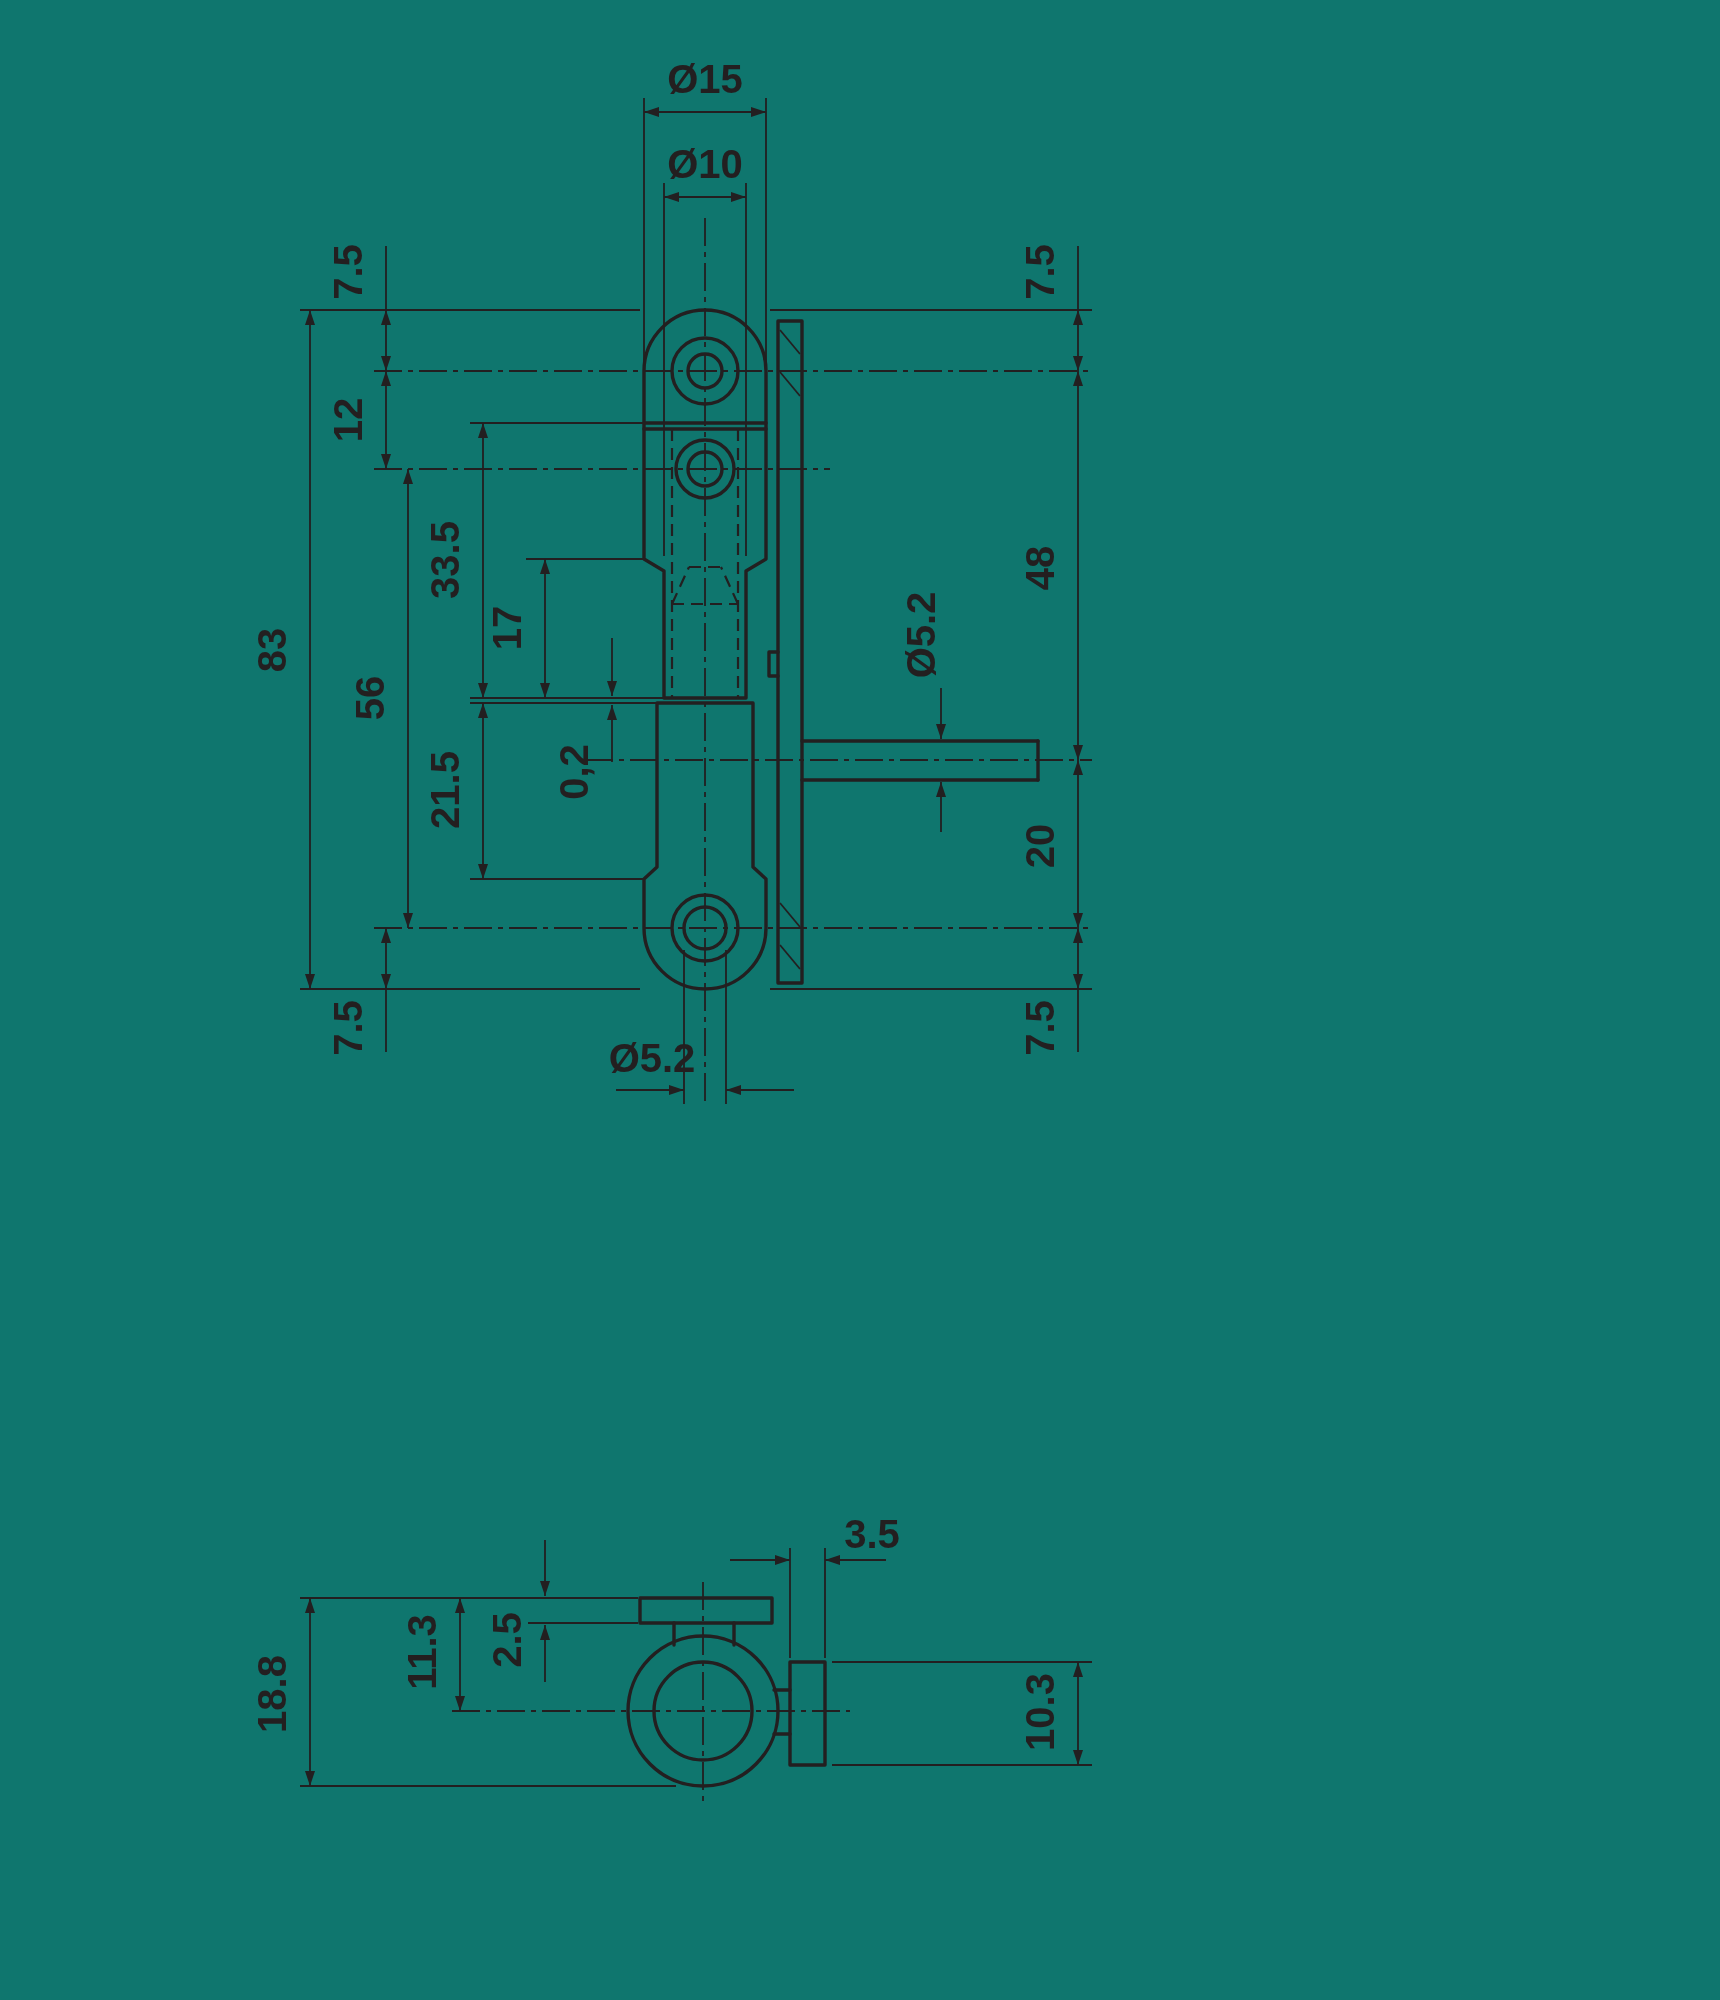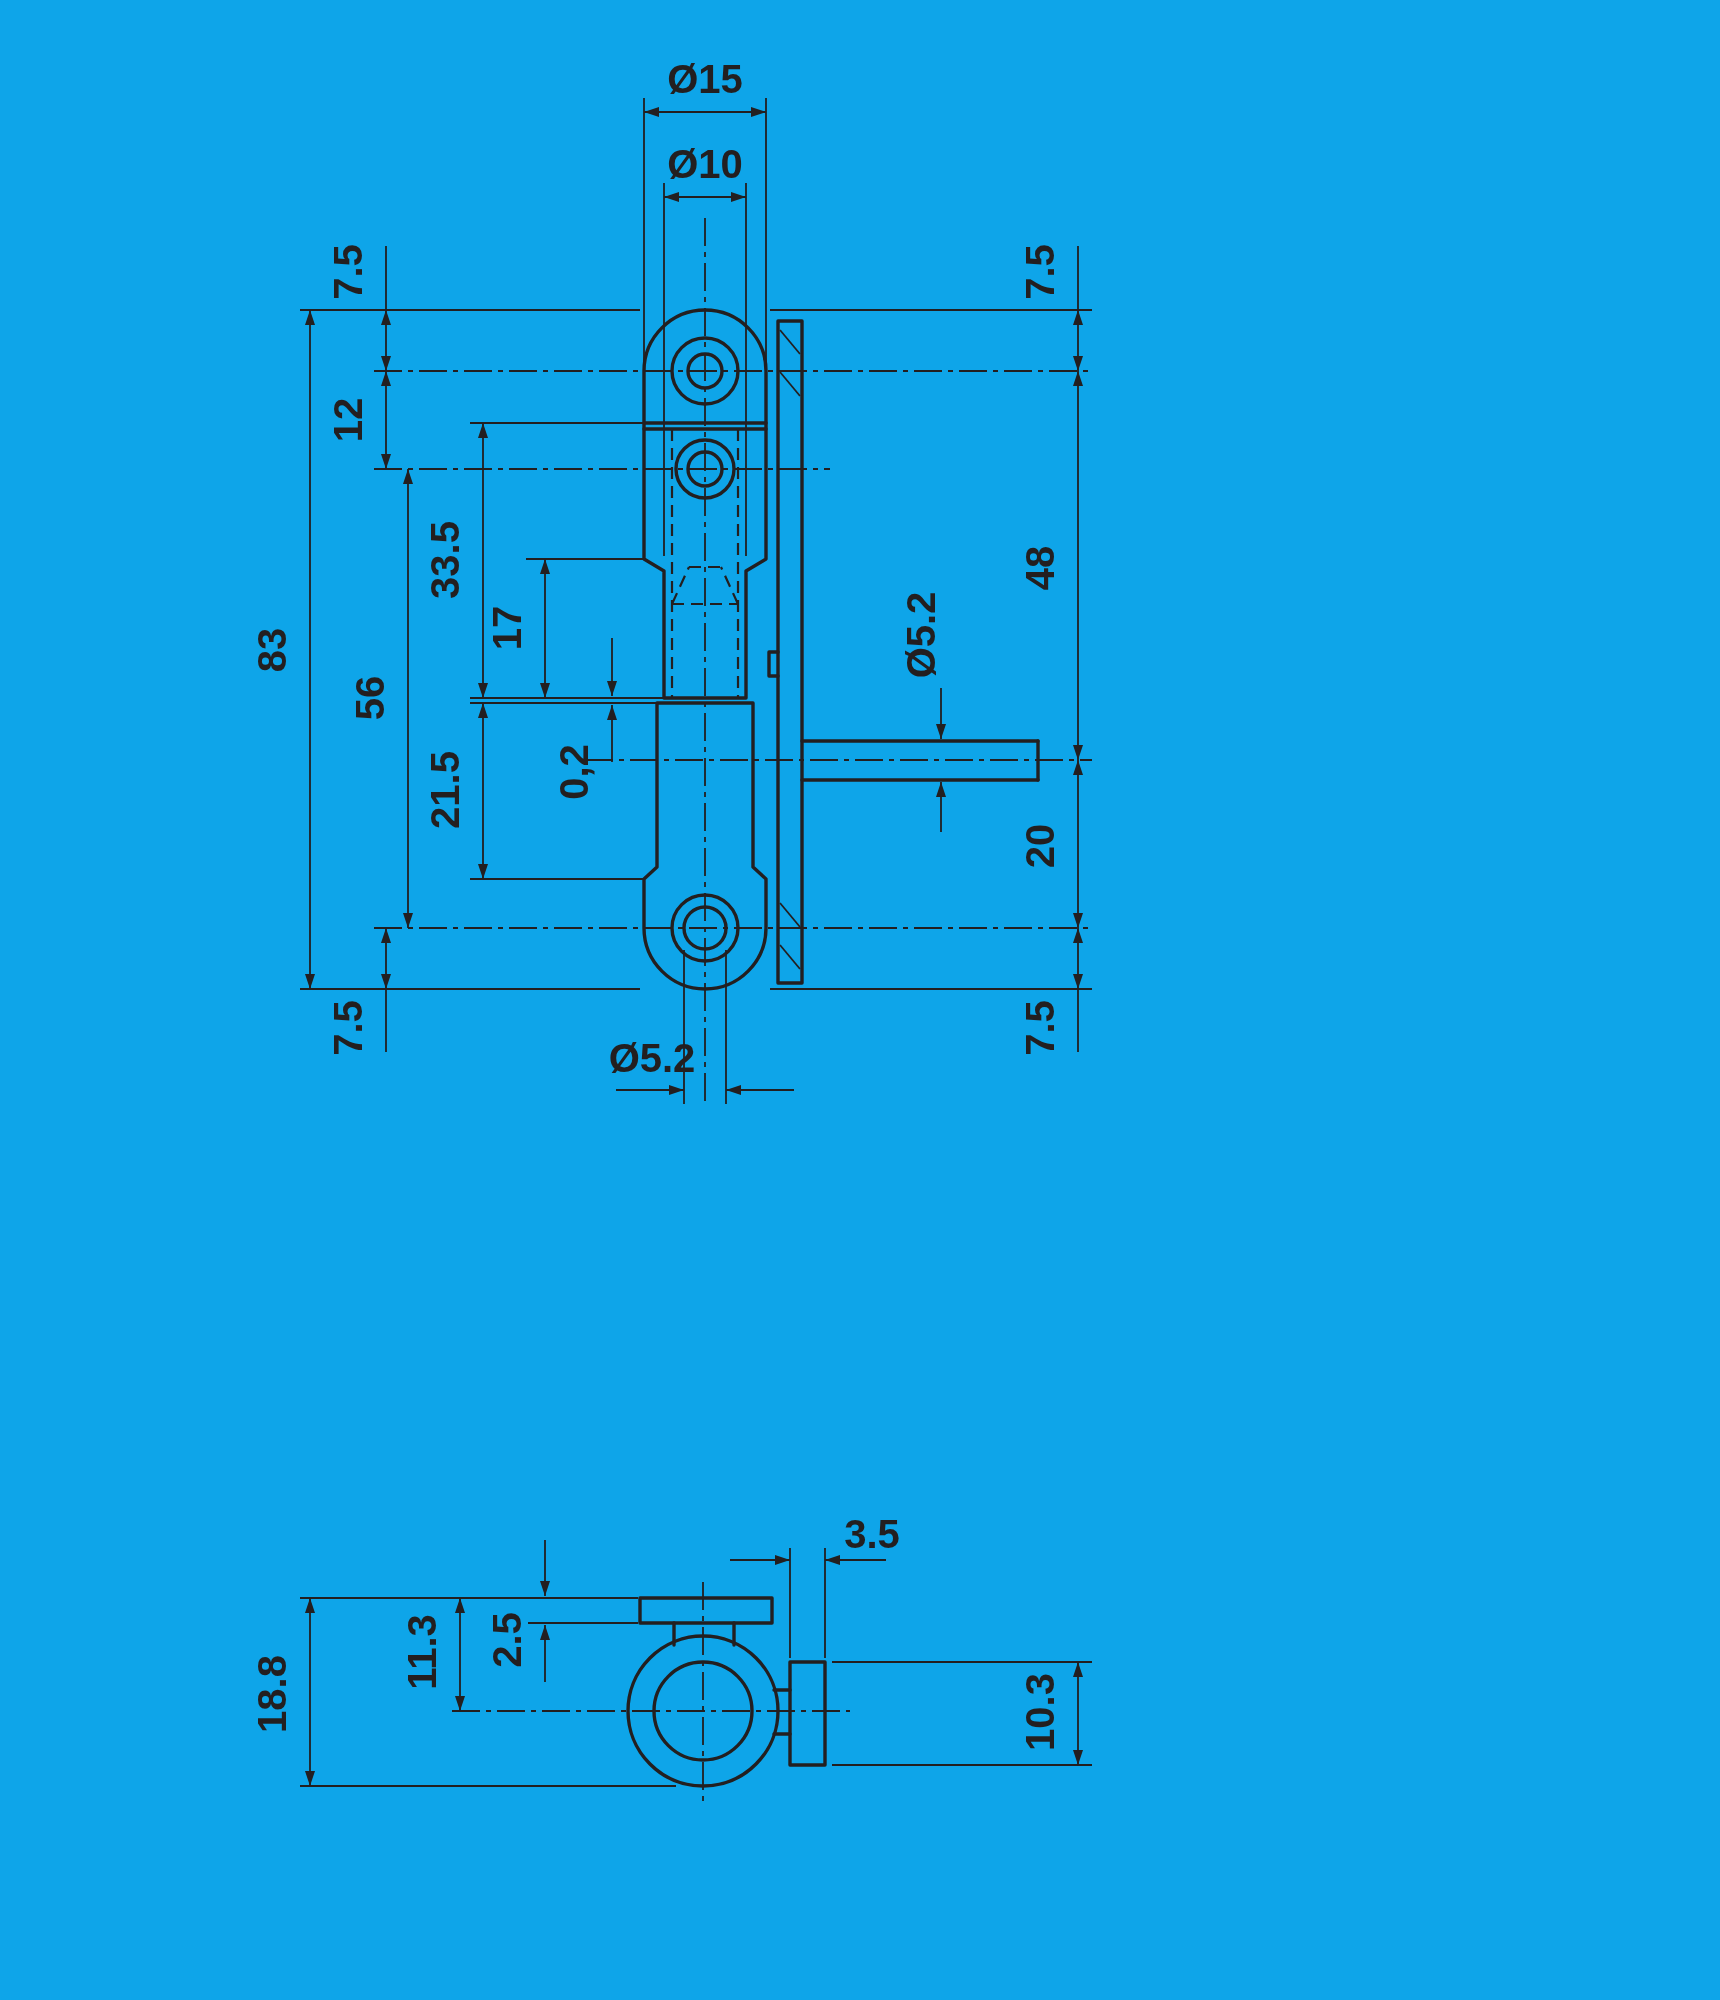--- a/index.html
+++ b/index.html
@@ -1,16 +1,16 @@
 <!DOCTYPE html>
 <html><head>
 <meta charset="utf-8">
 <style>
   html,body{margin:0;padding:0;background:#ffffff;}
-  .canvas{position:relative;width:1720px;height:2000px;background:#0ea5e9;overflow:hidden;}
+  .canvas{position:relative;width:1720px;height:2000px;background:#0f766e;overflow:hidden;}
   svg{display:block;}
   text{font-family:"Liberation Sans",sans-serif;font-weight:700;font-size:40px;fill:#231f20;}
   .out{stroke:#231f20;stroke-width:3.4;fill:none;stroke-linejoin:round;stroke-linecap:round;}
   .ext{stroke:#231f20;stroke-width:1.8;fill:none;stroke-linecap:butt;}
   .hid{stroke:#231f20;stroke-width:2.2;fill:none;stroke-dasharray:12 7;}
   .cl{stroke:#231f20;stroke-width:1.8;fill:none;stroke-dasharray:28 6 5 6;}
   .dim{stroke:#231f20;stroke-width:1.8;fill:none;marker-start:url(#arr);marker-end:url(#arr);}
   .dime{stroke:#231f20;stroke-width:1.8;fill:none;marker-end:url(#arr);}
   .lbl{text-anchor:middle;}
 </style>

